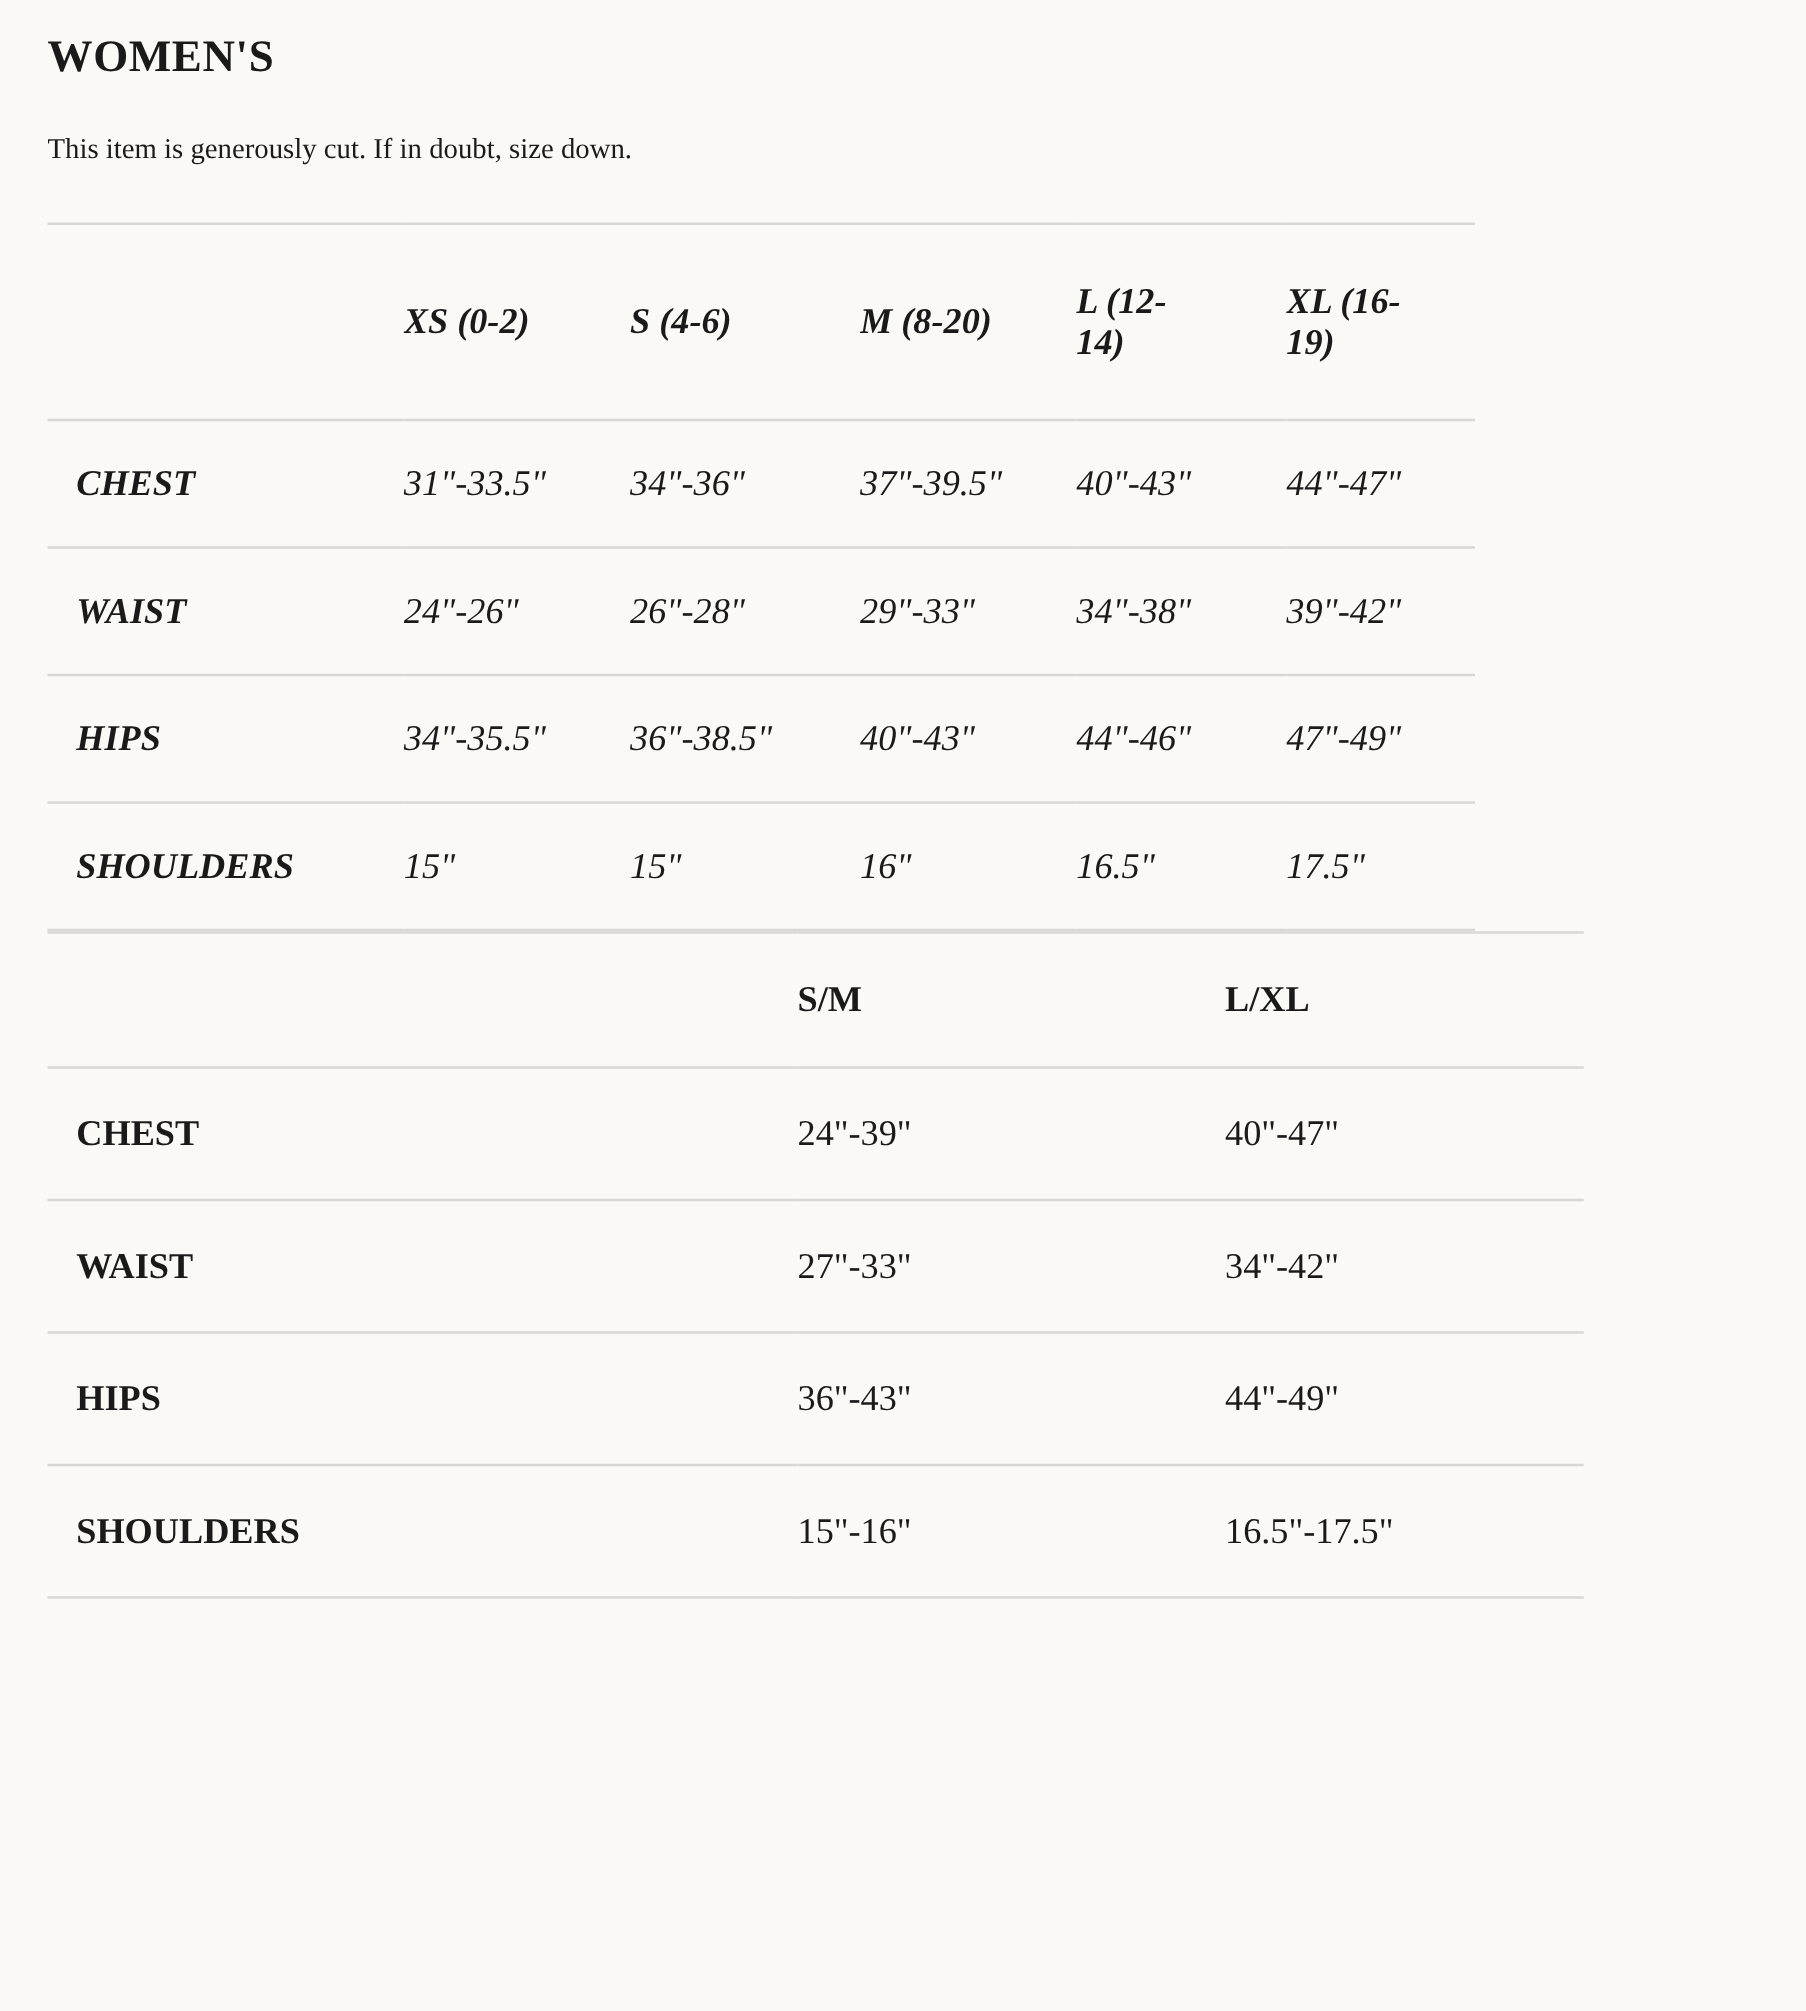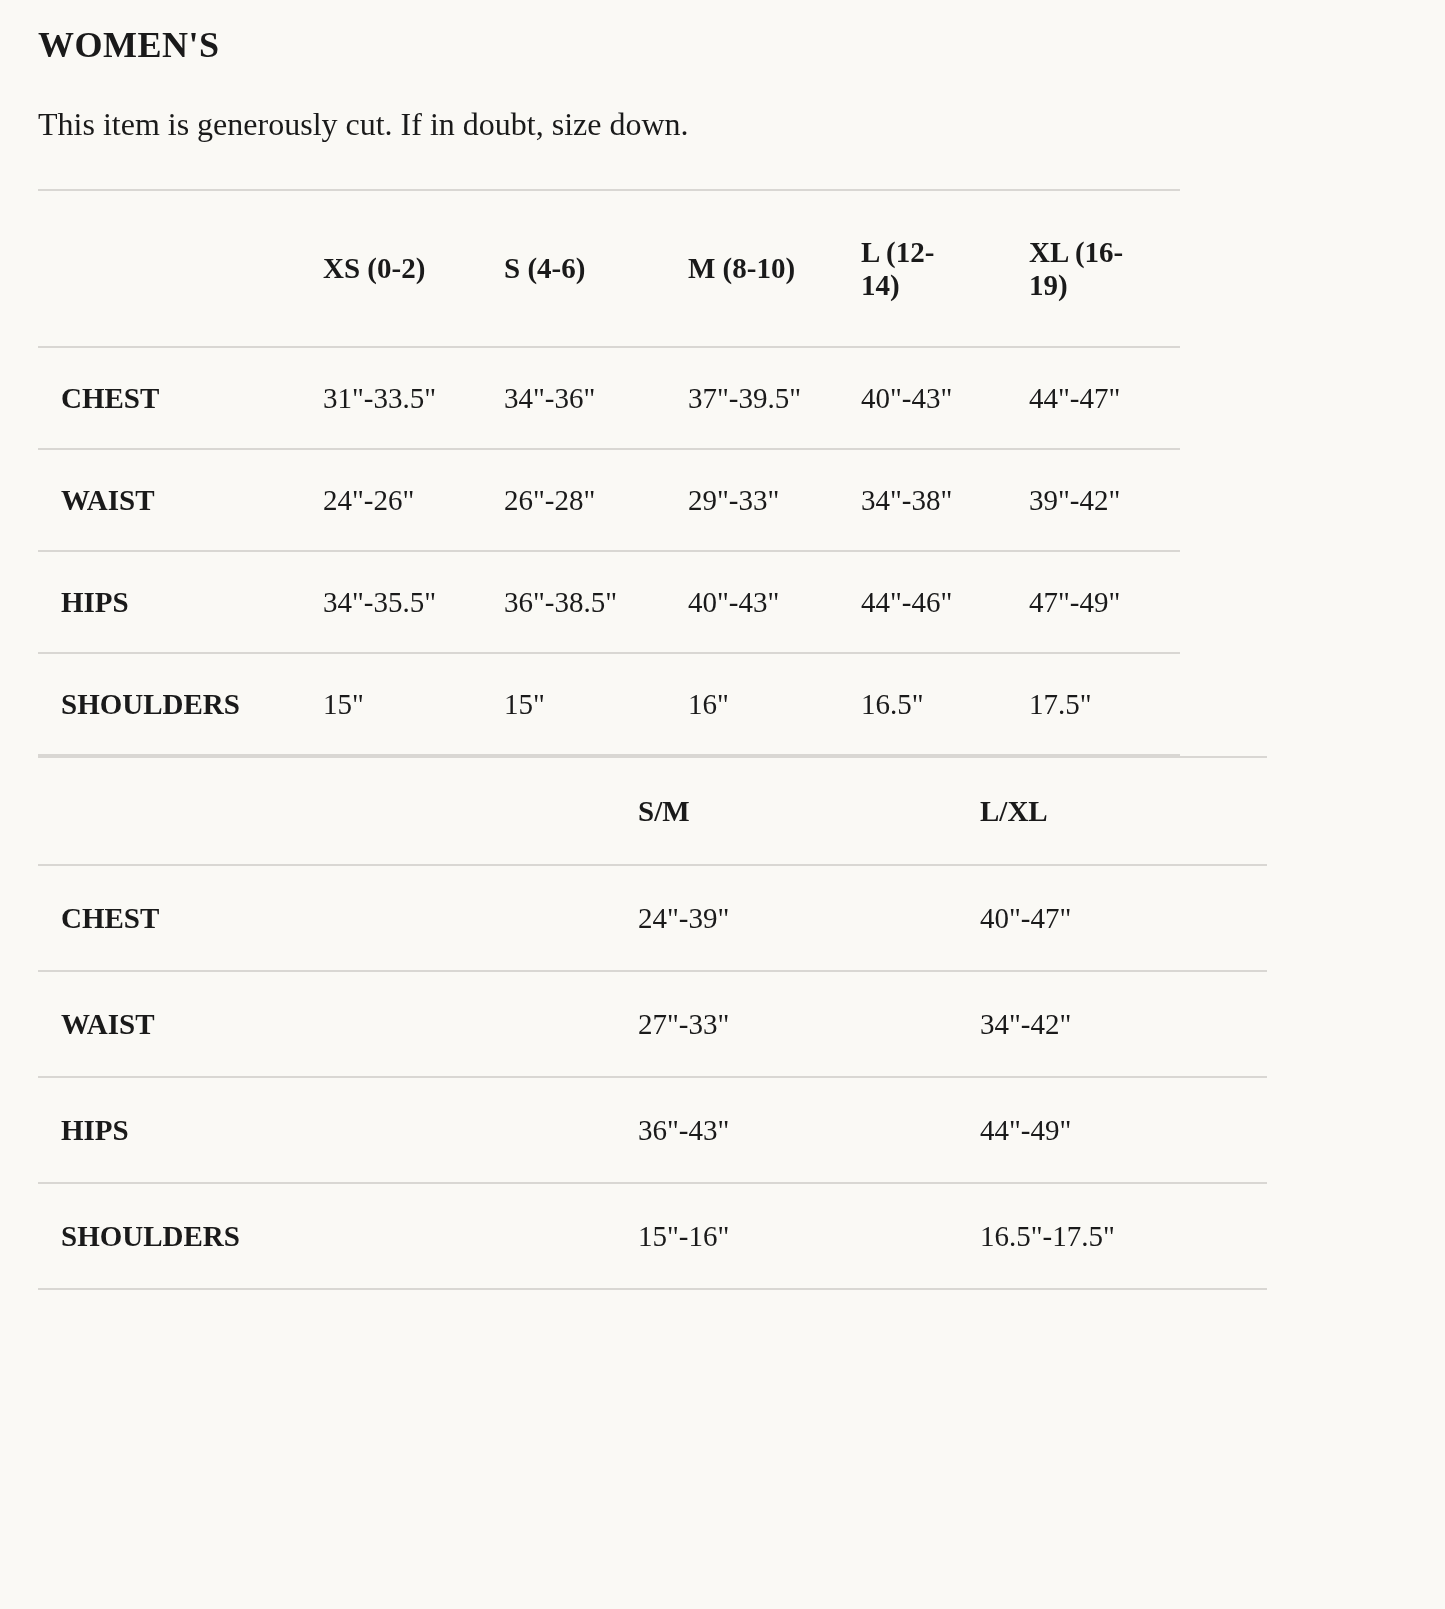--- a/index.html
+++ b/index.html
@@ -15,40 +15,40 @@
     padding: 24px 35px 40px 38px;
     overflow: hidden;
   }
   .page-title {
     font-size: 36px;
     font-weight: bold;
     margin: 0 0 40px 0;
     letter-spacing: 0.5px;
   }
   .fit-note {
-    font-size: 32px;
+    font-size: 23px;
     margin: 0 0 46px 0;
   }
   table {
     border-collapse: collapse;
     table-layout: fixed;
     border-top: 2px solid #d9d7d3;
   }
   th, td {
     border-bottom: 2px solid #d9d7d3;
     text-align: left;
     vertical-align: middle;
     font-size: 29px;
     font-weight: normal;
     padding: 0;
     overflow: hidden;
   }
   th { font-weight: bold; }
   .row-label { padding-left: 23px; margin-top: 28px; }
-  .womens-table { width: 1142px; }
+  .womens-table { width: 1142px; font-style: italic; }
   .womens-table thead th { height: 155px; }
   .womens-table tbody th,
   .womens-table tbody td { height: 100px; }
   .hdr-wrap-l span   { display: inline-block; max-width: 100px; }
   .hdr-wrap-xl span  { display: inline-block; max-width: 116px; }
   .section-title {
     font-size: 31px;
     font-weight: normal;
     margin: 100px 0 48px 0;
   }
@@ -73,21 +73,21 @@
         <col style="width:184px">
       <col style="width:173px">
         <col style="width:168px">
         <col style="width:151px">
     </colgroup>
     <thead>
       <tr>
         <th class="row-label"></th>
         <th><span>XS (0-2)</span></th>
         <th><span>S (4-6)</span></th>
-        <th><span>M (8-10)</span></th>
+        <th><span>M (8-20)</span></th>
         <th class="hdr-wrap-l"><span>L (12-14)</span></th>
         <th class="hdr-wrap-xl"><span>XL (16-19)</span></th>
       </tr>
     </thead>
     <tbody>
       <tr>
         <th class="row-label">CHEST</th>
         <td>31"-33.5"</td>
         <td>34"-36"</td>
         <td>37"-39.5"</td>

